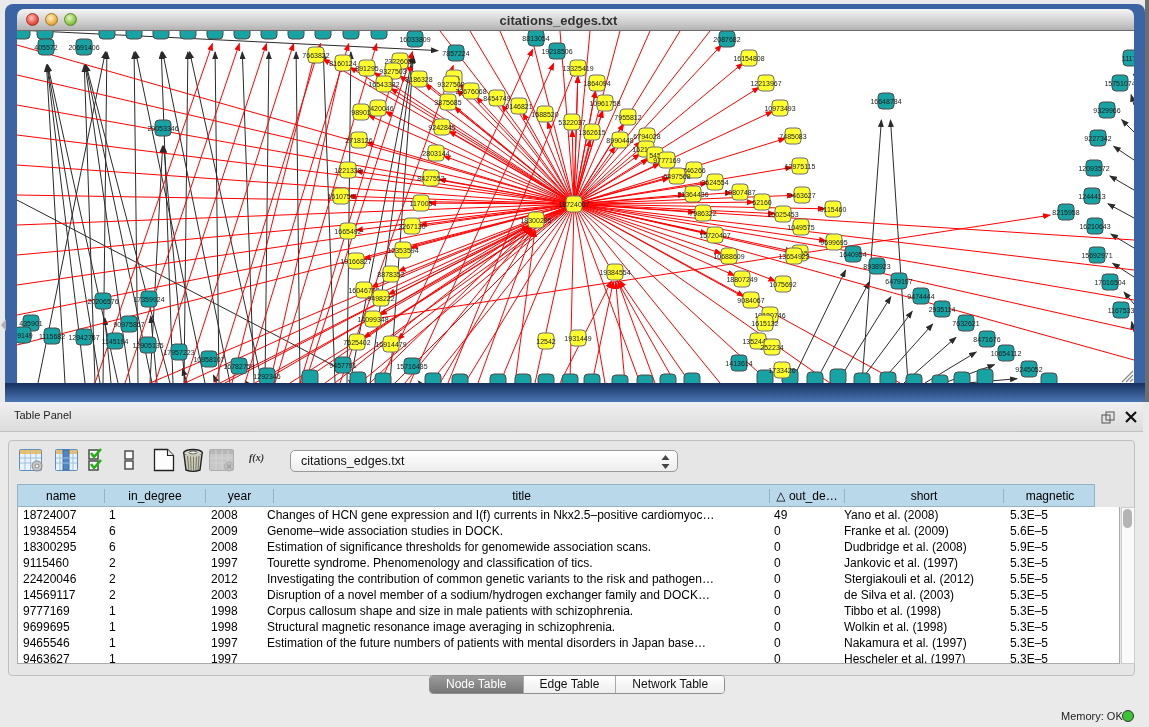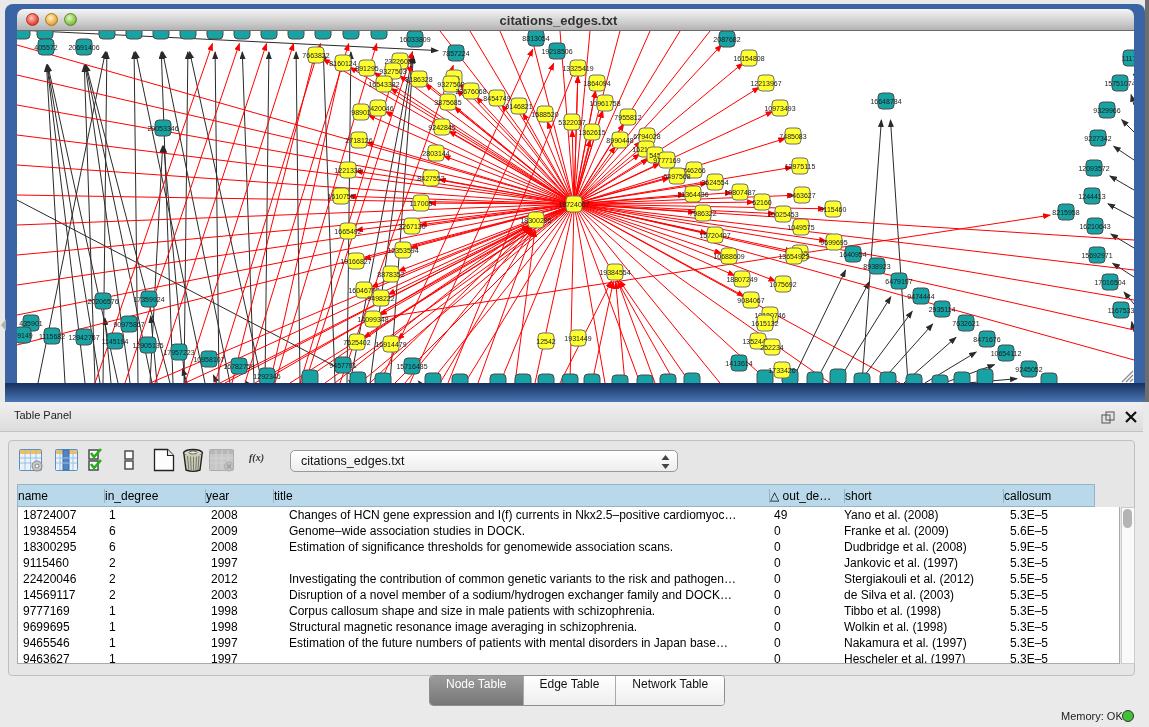--- a/index.html
+++ b/index.html
@@ -19,31 +19,31 @@
 #tpanel{left:0;top:402px;width:1149px;height:325px;background:#eaeaea}
 #tphead{left:0;top:402px;width:1143px;height:30px;background:linear-gradient(#f0f0f0,#dcdcdc);border-bottom:1px solid #c2c2c2}
 #tptitle{left:14px;top:409px;font-size:11px;color:#222}
 #cpanel{left:8px;top:440px;width:1127px;height:236px;background:#e6e6e6;border:1px solid #c0c0c0;border-radius:4px}
 #combo{left:290px;top:450px;width:388px;height:22px;background:linear-gradient(#ffffff,#ededed);border:1px solid #999;border-radius:5px;
  font-size:12.5px;color:#111;line-height:21px;padding-left:10px}
 #fx{left:249px;top:452px;font-family:"Liberation Serif",serif;font-style:italic;font-weight:bold;font-size:10px;color:#333}
 
 #thead{left:17px;top:484px;width:1078px;height:23px;background:#b9d9ea;border:1px solid #93b3c6;
  font-size:12px;color:#000}
-#thead span{position:absolute;top:4px;text-align:left}
+#thead span{position:absolute;top:4px;text-align:center}
 #tbody{left:17px;top:507px;width:1103px;height:157px;background:#fff;border-left:1px solid #aaa;border-right:1px solid #aaa;border-bottom:1px solid #aaa;font-size:12px;color:#000;overflow:hidden}
 .tr{position:relative;height:16px;line-height:16px;white-space:nowrap}
 .tr span{position:absolute;overflow:hidden}
 .c0{left:5px;width:80px}.c1{left:91px;width:95px}.c2{left:193px;width:60px}
-.c3{left:271px;width:490px}.c4{left:756px;width:68px}.c5{left:826px;width:159px;text-align:left}
+.c3{left:249px;width:490px}.c4{left:756px;width:68px}.c5{left:826px;width:159px;text-align:left}
 .c6{left:992px;width:90px}
 #sbar{left:1121px;top:507px;width:14px;height:157px;background:#fafafa;border:1px solid #ccc}
 #sthumb{left:1123px;top:509px;width:9px;height:19px;background:#b4b4b4;border-radius:5px}
 
-#tabs{left:429px;top:675px;height:31px;border:1px solid #8e8e8e;border-radius:4px;overflow:hidden;
+#tabs{left:429px;top:675px;height:19px;border:1px solid #8e8e8e;border-radius:4px;overflow:hidden;
  font-size:12px;line-height:17px;display:flex;background:#fff}
 #tabs div{padding:0 16px}
 #tabs .sel{background:linear-gradient(#9c9c9c,#767676);color:#fff}
 #tabs .nor{background:linear-gradient(#fff,#eee);color:#111;border-left:1px solid #aaa}
 #mem{left:1061px;top:710px;font-size:11px;color:#222}
 #led{left:1122px;top:710px;width:12px;height:12px;border-radius:50%;background:#3cc435;border:1.5px solid #333}
 </style></head><body>
 <div class="abs" id="frame"></div>
 <div class="abs" id="framebot"></div>
 <div class="abs" id="titlebar"></div>
@@ -653,21 +653,21 @@
       <path d="M4.5 14 L8.5 9 H0.5 z" fill="#444"></path>
     </svg>
 </div>
 <div class="abs" id="thead">
  <span style="left:0px;width:86px">name</span>
  <span style="left:86px;width:101px;border-left:1px solid #93b3c6">in_degree</span>
  <span style="left:187px;width:68px;border-left:1px solid #93b3c6">year</span>
  <span style="left:255px;width:496px;border-left:1px solid #93b3c6">title</span>
  <span style="left:751px;width:75px;border-left:1px solid #93b3c6">△ out_de…</span>
  <span style="left:826px;width:159px;border-left:1px solid #93b3c6">short</span>
- <span style="left:985px;width:93px;border-left:1px solid #93b3c6">callosum</span>
+ <span style="left:985px;width:93px;border-left:1px solid #93b3c6">magnetic</span>
 </div>
 <div class="abs" id="tbody">
     <div class="tr">
       <span class="c0">18724007</span>
       <span class="c1">1</span>
       <span class="c2">2008</span>
       <span class="c3">Changes of HCN gene expression and I(f) currents in Nkx2.5–positive cardiomyoc…</span>
       <span class="c4">49</span>
       <span class="c5">Yano et al. (2008)</span>
       <span class="c6">5.3E–5</span>
@@ -687,20 +687,21 @@
       <span class="c2">2008</span>
       <span class="c3">Estimation of significance thresholds for genomewide association scans.</span>
       <span class="c4">0</span>
       <span class="c5">Dudbridge et al. (2008)</span>
       <span class="c6">5.9E–5</span>
     </div>
     <div class="tr">
       <span class="c0">9115460</span>
       <span class="c1">2</span>
       <span class="c2">1997</span>
+      <span class="c3">Tourette syndrome. Phenomenology and classification of tics.</span>
       <span class="c4">0</span>
       <span class="c5">Jankovic et al. (1997)</span>
       <span class="c6">5.3E–5</span>
     </div>
     <div class="tr">
       <span class="c0">22420046</span>
       <span class="c1">2</span>
       <span class="c2">2012</span>
       <span class="c3">Investigating the contribution of common genetic variants to the risk and pathogen…</span>
       <span class="c4">0</span>

